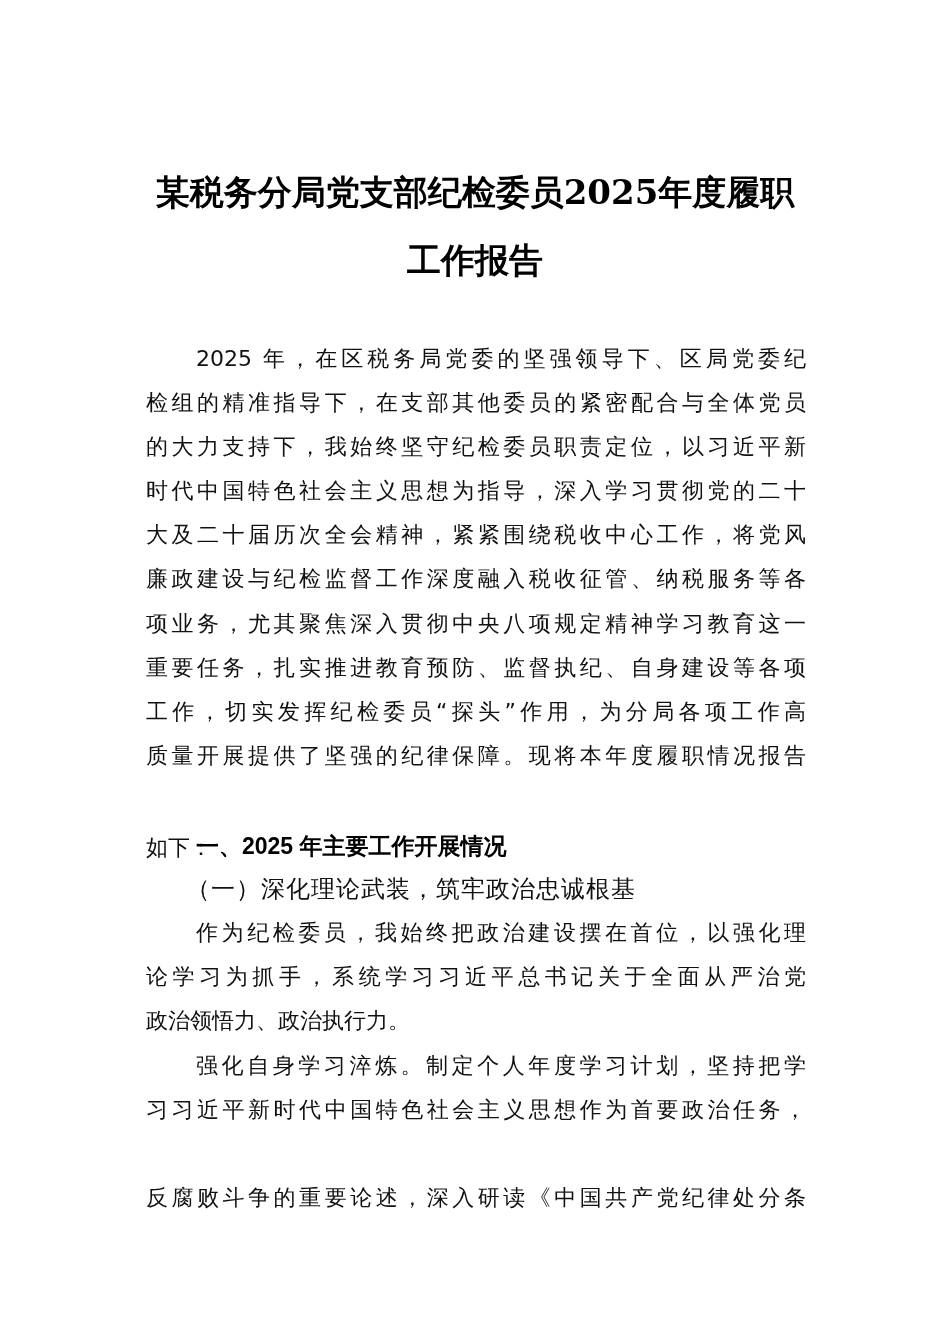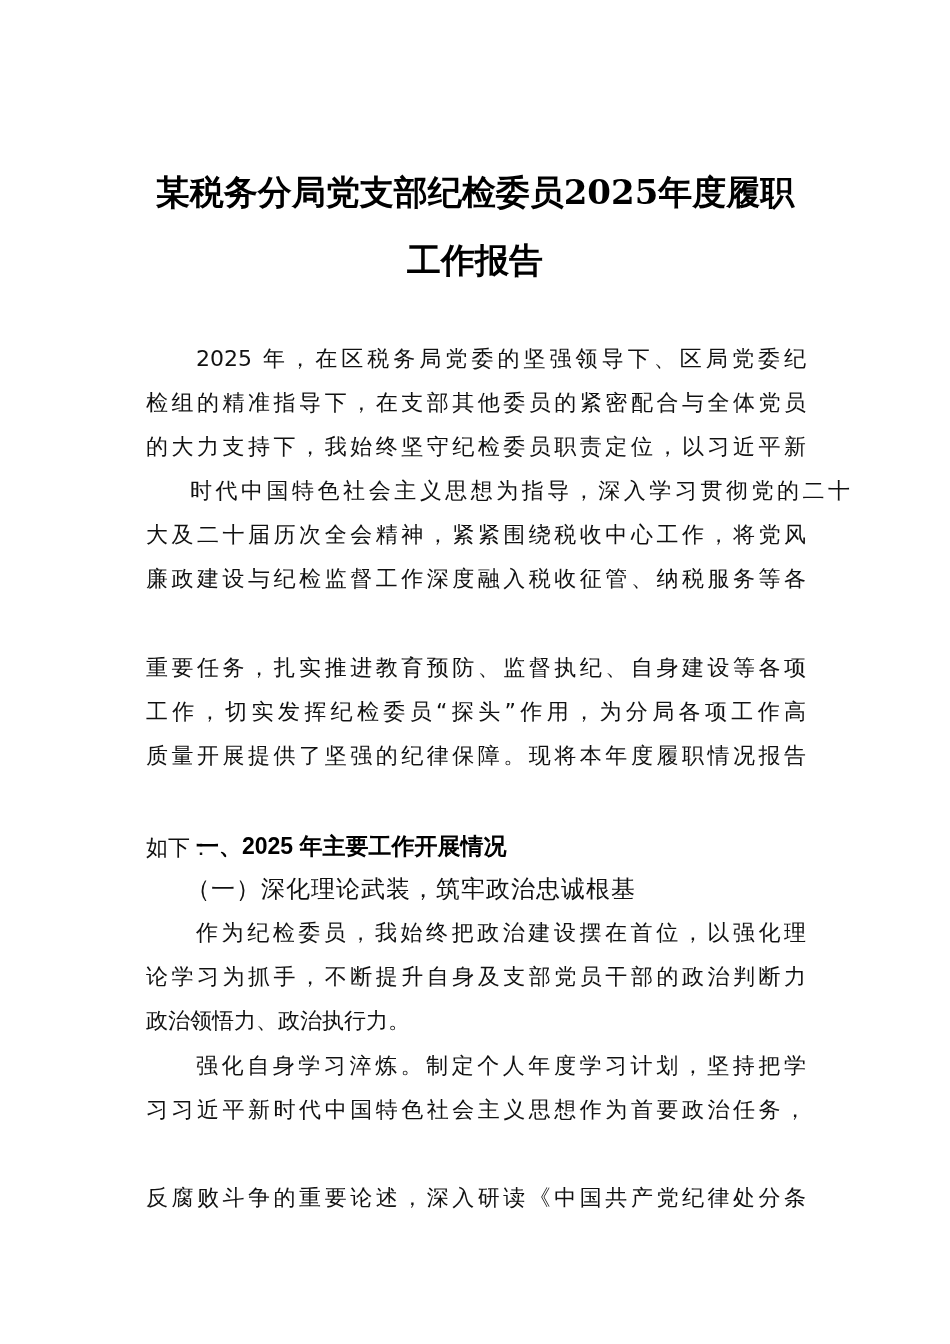--- a/index.html
+++ b/index.html
@@ -33,32 +33,33 @@
 <body>
 
 <div class="page">
 
   <div class="title" style="top:162px;">某税务分局党支部纪检委员2025年度履职</div>
   <div class="title" style="top:230px;">工作报告</div>
 
   <div class="line indent" style="top:336px;">2025 年，在区税务局党委的坚强领导下、区局党委纪</div>
   <div class="line" style="top:380px;">检组的精准指导下，在支部其他委员的紧密配合与全体党员</div>
   <div class="line" style="top:424px;">的大力支持下，我始终坚守纪检委员职责定位，以习近平新</div>
-  <div class="line" style="top:468px;margin-left:44px;">时代中国特色社会主义思想为指导，深入学习贯彻党的二十</div>
+  <div class="line" style="top:468px;">时代中国特色社会主义思想为指导，深入学习贯彻党的二十</div>
   <div class="line" style="top:512px;">大及二十届历次全会精神，紧紧围绕税收中心工作，将党风</div>
   <div class="line" style="top:556px;">廉政建设与纪检监督工作深度融入税收征管、纳税服务等各</div>
+  <div class="line" style="top:601px;">项业务，尤其聚焦深入贯彻中央八项规定精神学习教育这一</div>
   <div class="line" style="top:645px;">重要任务，扎实推进教育预防、监督执纪、自身建设等各项</div>
   <div class="line" style="top:689px;">工作，切实发挥纪检委员“探头”作用，为分局各项工作高</div>
   <div class="line" style="top:733px;">质量开展提供了坚强的纪律保障。现将本年度履职情况报告</div>
   <div class="line last" style="top:777px;margin-top:48px;">如下：</div>
 
   <div class="heading1" style="top:823px;">一、2025 年主要工作开展情况</div>
   <div class="heading2" style="top:866px;">（一）深化理论武装，筑牢政治忠诚根基</div>
 
   <div class="line indent" style="top:910px;">作为纪检委员，我始终把政治建设摆在首位，以强化理</div>
-  <div class="line" style="top:954px;">论学习为抓手，不断提升自身及支部党员干部的政治判断力</div>
+  <div class="line" style="top:954px;">论学习为抓手，系统学习习近平总书记关于全面从严治党</div>
   <div class="line last" style="top:998px;">政治领悟力、政治执行力。</div>
 
   <div class="line indent" style="top:1043px;">强化自身学习淬炼。制定个人年度学习计划，坚持把学</div>
   <div class="line" style="top:1087px;">习习近平新时代中国特色社会主义思想作为首要政治任务，</div>
   <div class="line" style="top:1175px;">反腐败斗争的重要论述，深入研读《中国共产党纪律处分条</div>
 
 </div>
 
 </body></html>

